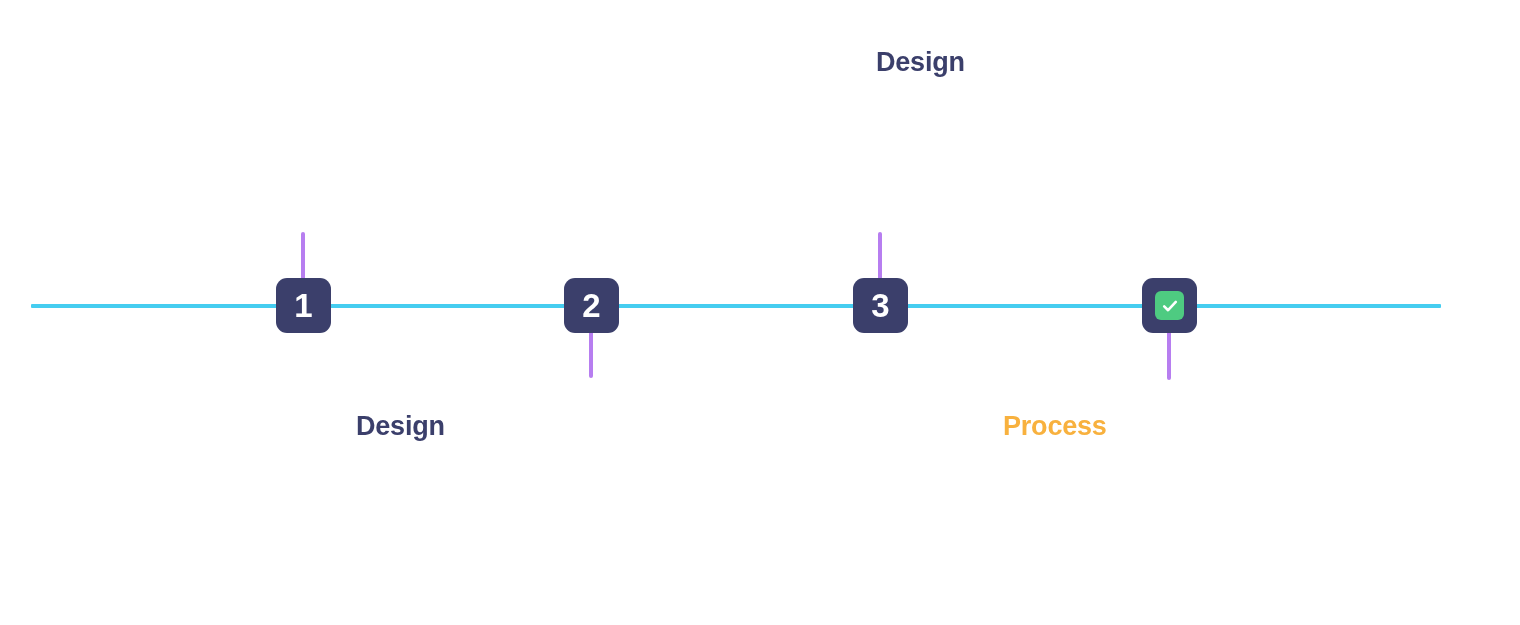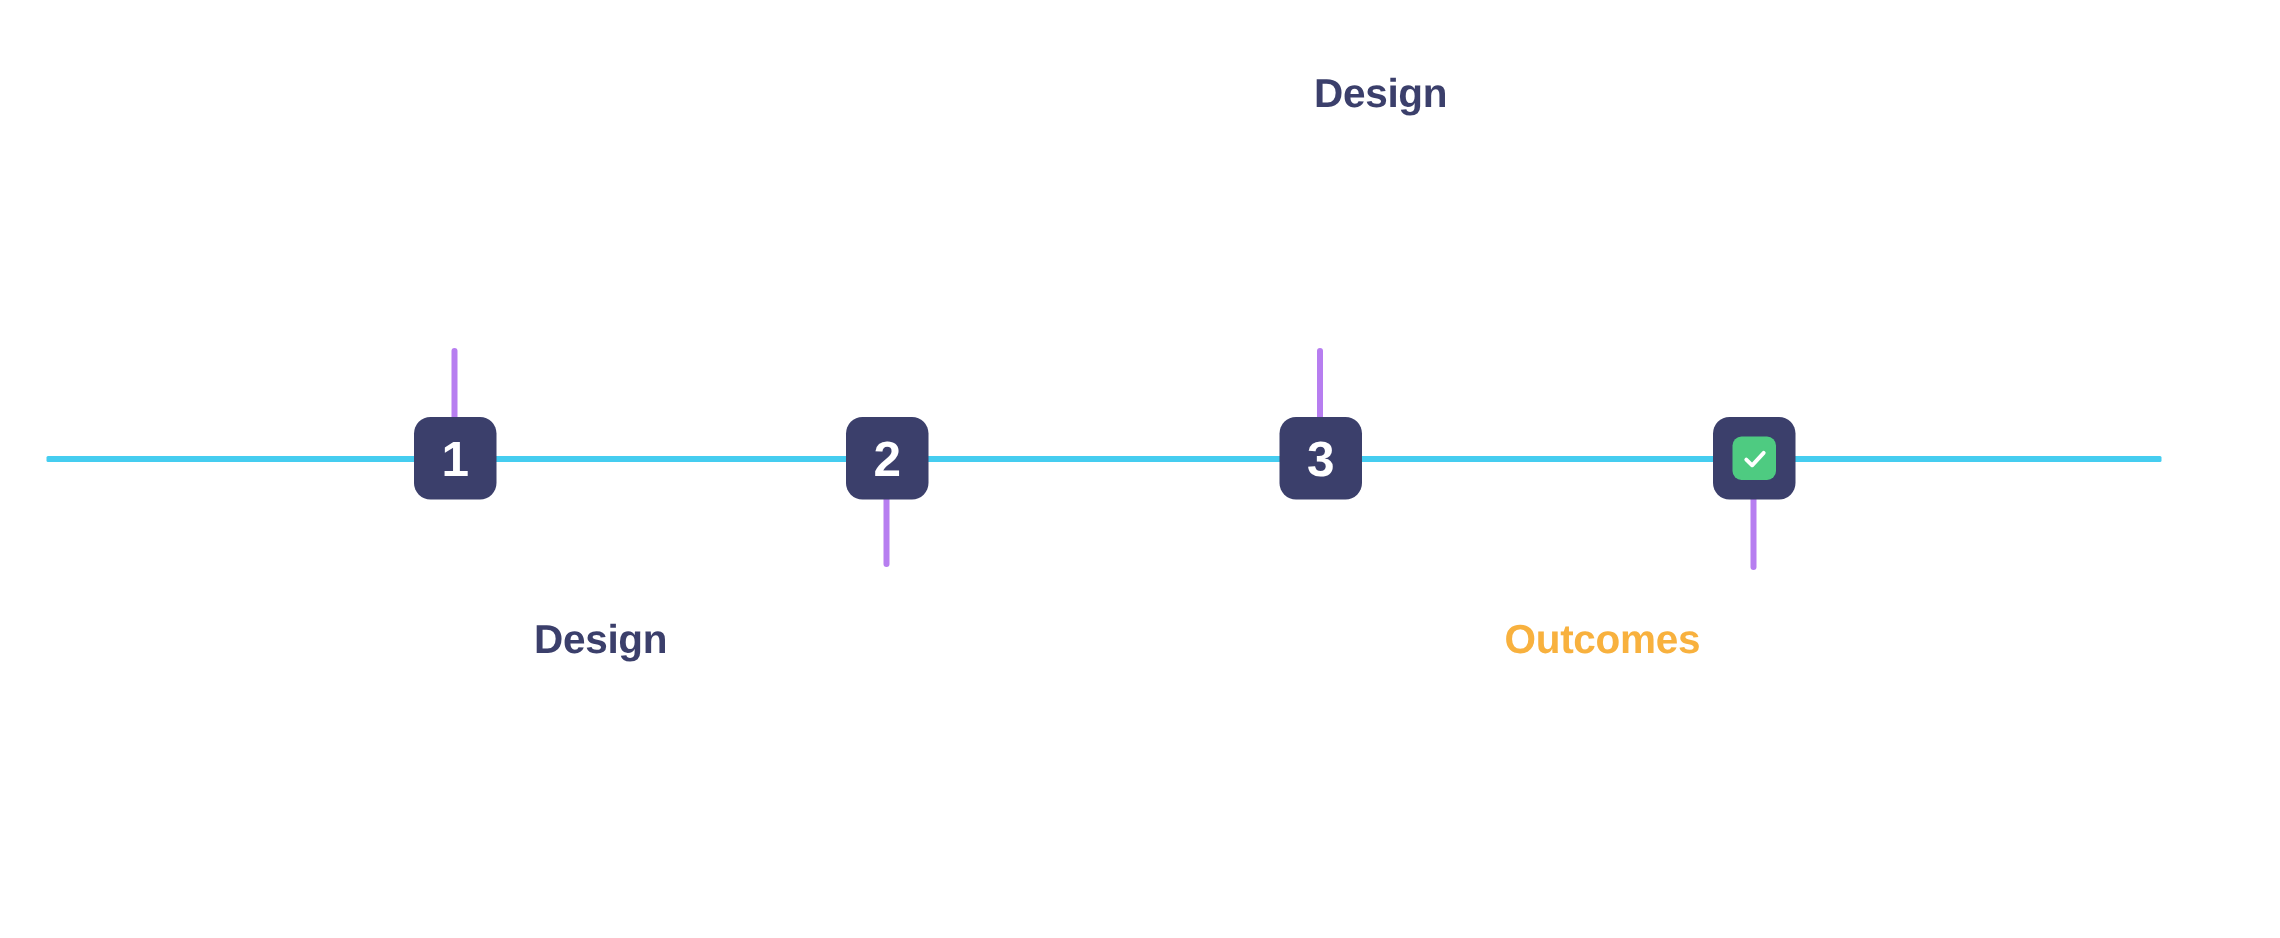--- a/index.html
+++ b/index.html
@@ -114,16 +114,16 @@
 
   <div class="block" id="block-deliver">
     <h2 class="block-title">Design</h2>
   </div>
 
   <div class="block" id="block-design">
     <h2 class="block-title">Design</h2>
   </div>
 
   <div class="block" id="block-outcomes">
-    <h2 class="block-title accent">Outcomes</h2>
+    <h2 class="block-title accent">Process</h2>
   </div>
 
 </div>
 
 </body></html>

